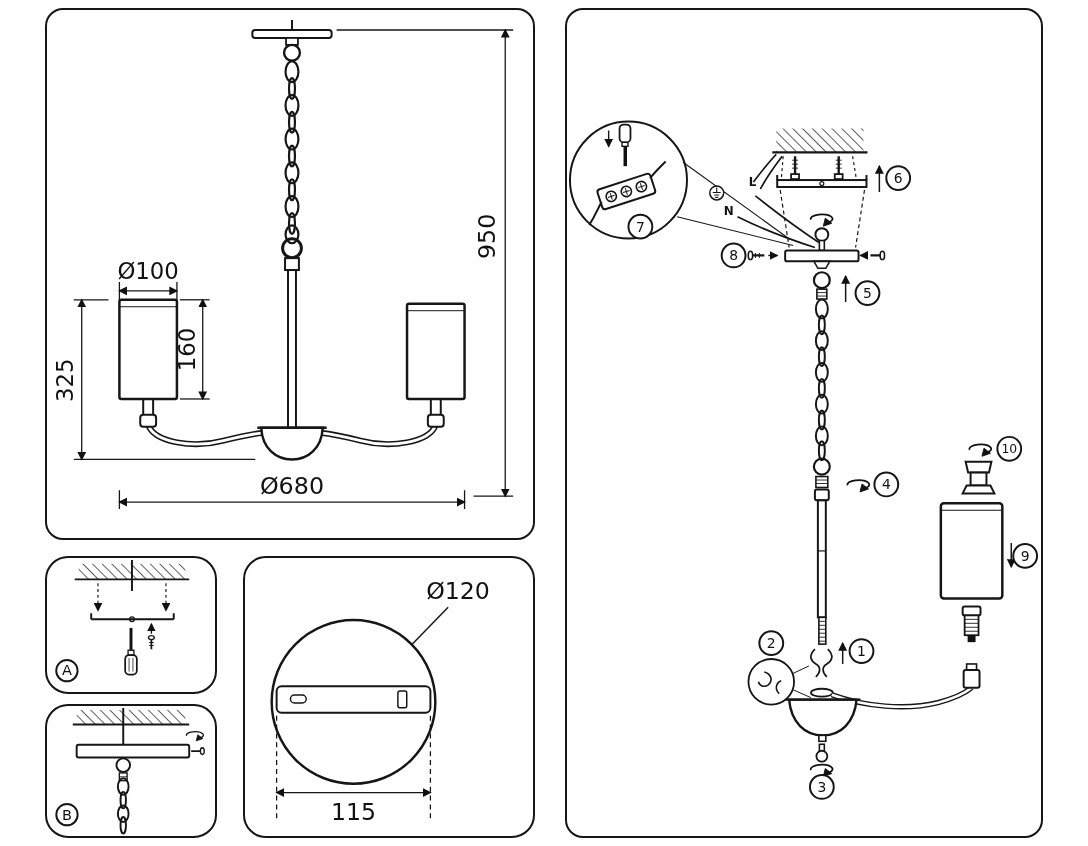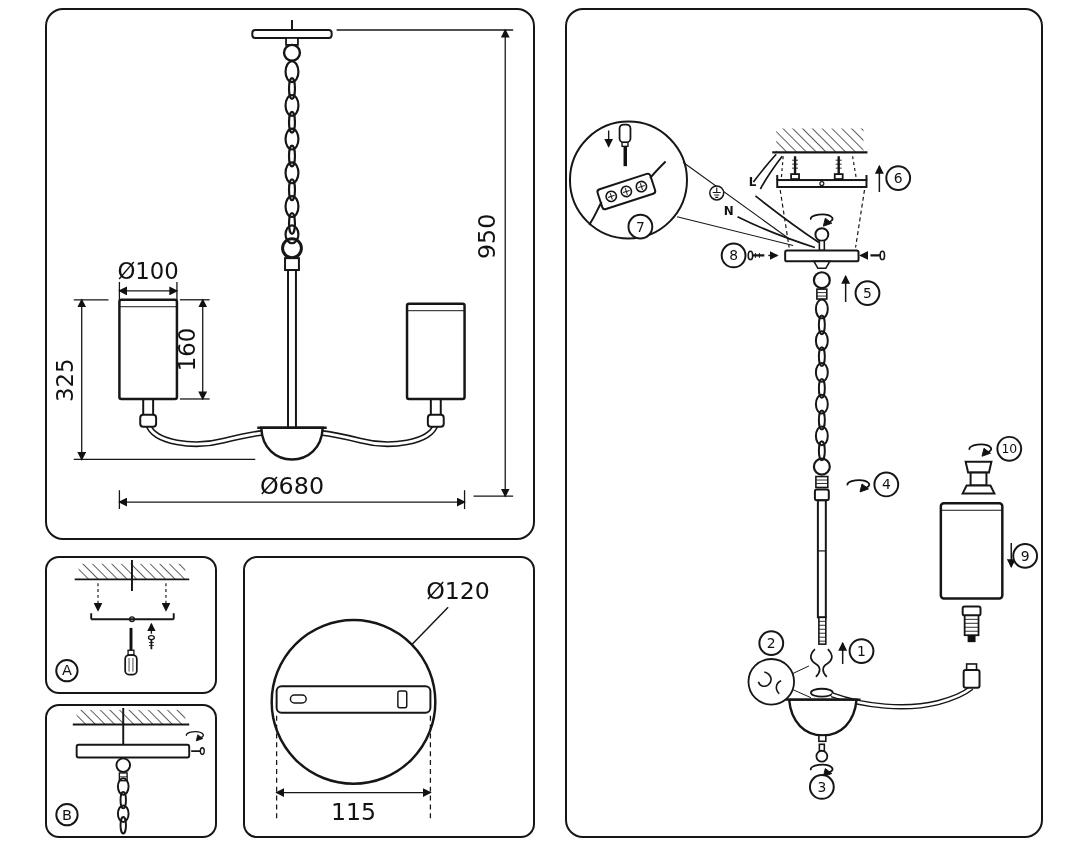--- a/index.html
+++ b/index.html
@@ -10,21 +10,21 @@
     position: relative;
     font-family: "DejaVu Sans", "Liberation Sans", sans-serif;
   }
   .panel {
     position: absolute;
     background: #fff;
     border: 2px solid #161616;
     border-radius: 18px;
     overflow: hidden;
   }
-  .panel.small { border-radius: 14px; }
+  .panel.small { border-radius: 23px; }
   svg { display: block; }
   svg text { fill: #121212; }
   .dim { font-size: 23px; }
   .dim-lg { font-size: 24px; }
   .badge-num { font-size: 14px; }
   .badge-num-sm { font-size: 12.5px; }
   .badge-letter { font-size: 15px; }
   .wire-label { font-size: 12px; font-weight: bold; }
 </style>
 </head>

